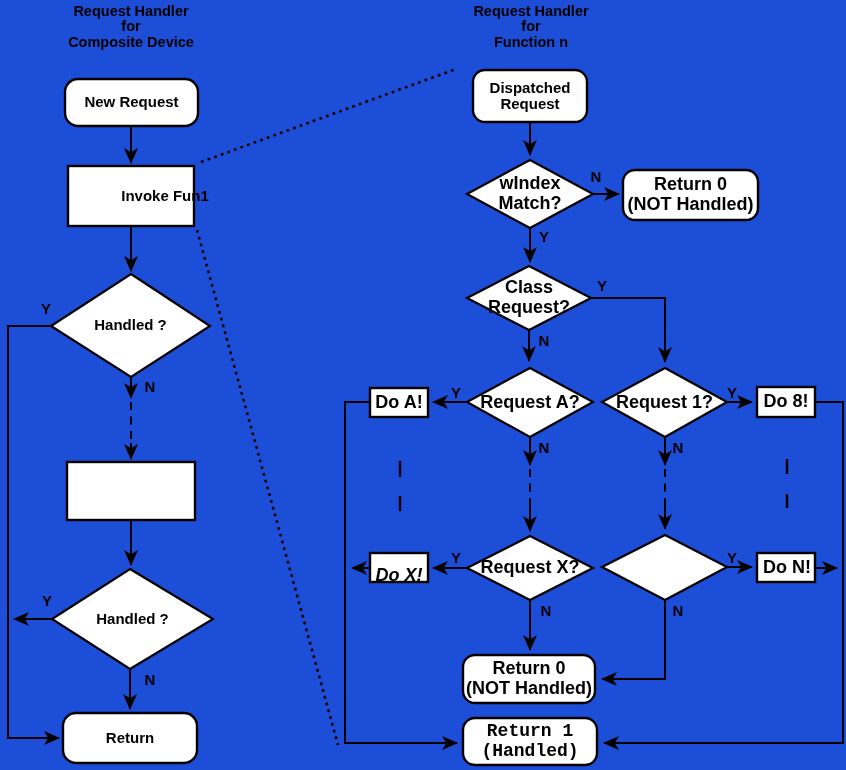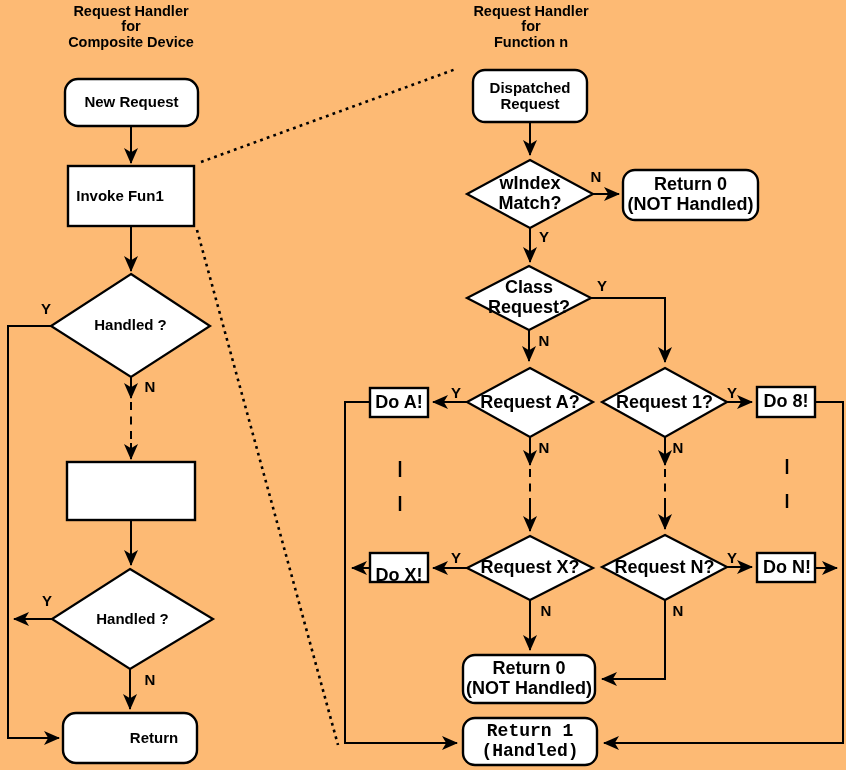--- a/index.html
+++ b/index.html
@@ -1,16 +1,16 @@
 <!DOCTYPE html>
 <html><head>
 <meta charset="utf-8">
 <style>
   html,body{margin:0;padding:0;background:#ffffff;}
-  .canvas{position:relative;width:846px;height:770px;background:#fdba74;
+  .canvas{position:relative;width:846px;height:770px;background:#1d4ed8;
           font-family:"Liberation Sans",sans-serif;color:#000;overflow:hidden;}
   .canvas svg{position:absolute;left:0;top:0;}
   .lbl{position:absolute;display:flex;align-items:center;justify-content:center;
        text-align:center;white-space:pre-line;font-weight:600;line-height:1.1;
        color:#000;pointer-events:none;}
   .fs15{font-size:15px;}
   .fs14{font-size:18px;}
   .title{font-size:14.5px;line-height:1.08;}
   .yn{font-size:15px;font-weight:600;}
 </style>
@@ -90,42 +90,41 @@
   </svg>
 
   <div class="lbl title" style="left:15px;top:3px;width:232px;height:48px;">Request Handler
 for
 Composite Device</div>
   <div class="lbl title" style="left:415px;top:3px;width:232px;height:48px;">Request Handler
 for
 Function n</div>
 
   <div class="lbl fs15" style="left:65px;top:79px;width:133px;height:47px;">New Request</div>
-  <div class="lbl fs15" style="left:68px;top:166px;width:104px;height:60px;">Invoke Fun1</div>
+  <div class="lbl fs15" style="left:68px;top:166px;width:104px;height:60px;padding-left:45px;">Invoke Fun1</div>
   <div class="lbl fs15" style="left:51px;top:274px;width:159px;height:103px;">Handled ?</div>
   <div class="lbl fs15" style="left:52px;top:569px;width:161px;height:100px;">Handled ?</div>
-  <div class="lbl fs15" style="left:63px;top:713px;width:134px;height:50px;padding-left:24px;">Return</div>
+  <div class="lbl fs15" style="left:63px;top:713px;width:134px;height:50px;">Return</div>
 
   <div class="lbl fs15" style="left:473px;top:70px;width:114px;height:52px;">Dispatched
 Request</div>
   <div class="lbl fs14" style="left:467px;top:160px;width:126px;height:68px;">wIndex
 Match?</div>
   <div class="lbl fs14" style="left:623px;top:170px;width:135px;height:50px;">Return 0
 (NOT Handled)</div>
   <div class="lbl fs14" style="left:467px;top:266px;width:124px;height:64px;">Class
 Request?</div>
   <div class="lbl fs14" style="left:467px;top:368px;width:126px;height:69px;">Request A?</div>
   <div class="lbl fs14" style="left:370px;top:388px;width:58px;height:29px;">Do A!</div>
   <div class="lbl fs14" style="left:467px;top:536px;width:126px;height:64px;">Request X?</div>
-  <div class="lbl fs14" style="left:370px;top:553px;width:58px;height:45px;">Do X!</div>
+  <div class="lbl fs14" style="left:370px;top:553px;width:58px;height:45px;font-style:italic;">Do X!</div>
   <div class="lbl fs14" style="left:463px;top:655px;width:132px;height:48px;">Return 0
 (NOT Handled)</div>
   <div class="lbl fs14" style="left:602px;top:368px;width:125px;height:69px;">Request 1?</div>
   <div class="lbl fs14" style="left:757px;top:387px;width:58px;height:30px;">Do 8!</div>
-  <div class="lbl fs14" style="left:602px;top:535px;width:125px;height:65px;">Request N?</div>
   <div class="lbl fs14" style="left:757px;top:553px;width:60px;height:29px;">Do N!</div>
   <div class="lbl fs14" style="left:463px;top:718px;width:134px;height:47px;font-family:Liberation Mono, monospace;">Return 1
 (Handled)</div>
 
   <div class="lbl yn" style="left:36px;top:300px;width:20px;height:18px;">Y</div>
   <div class="lbl yn" style="left:140px;top:378px;width:20px;height:18px;">N</div>
   <div class="lbl yn" style="left:37px;top:592px;width:20px;height:18px;">Y</div>
   <div class="lbl yn" style="left:140px;top:671px;width:20px;height:18px;">N</div>
 
   <div class="lbl yn" style="left:586px;top:168px;width:20px;height:18px;">N</div>

